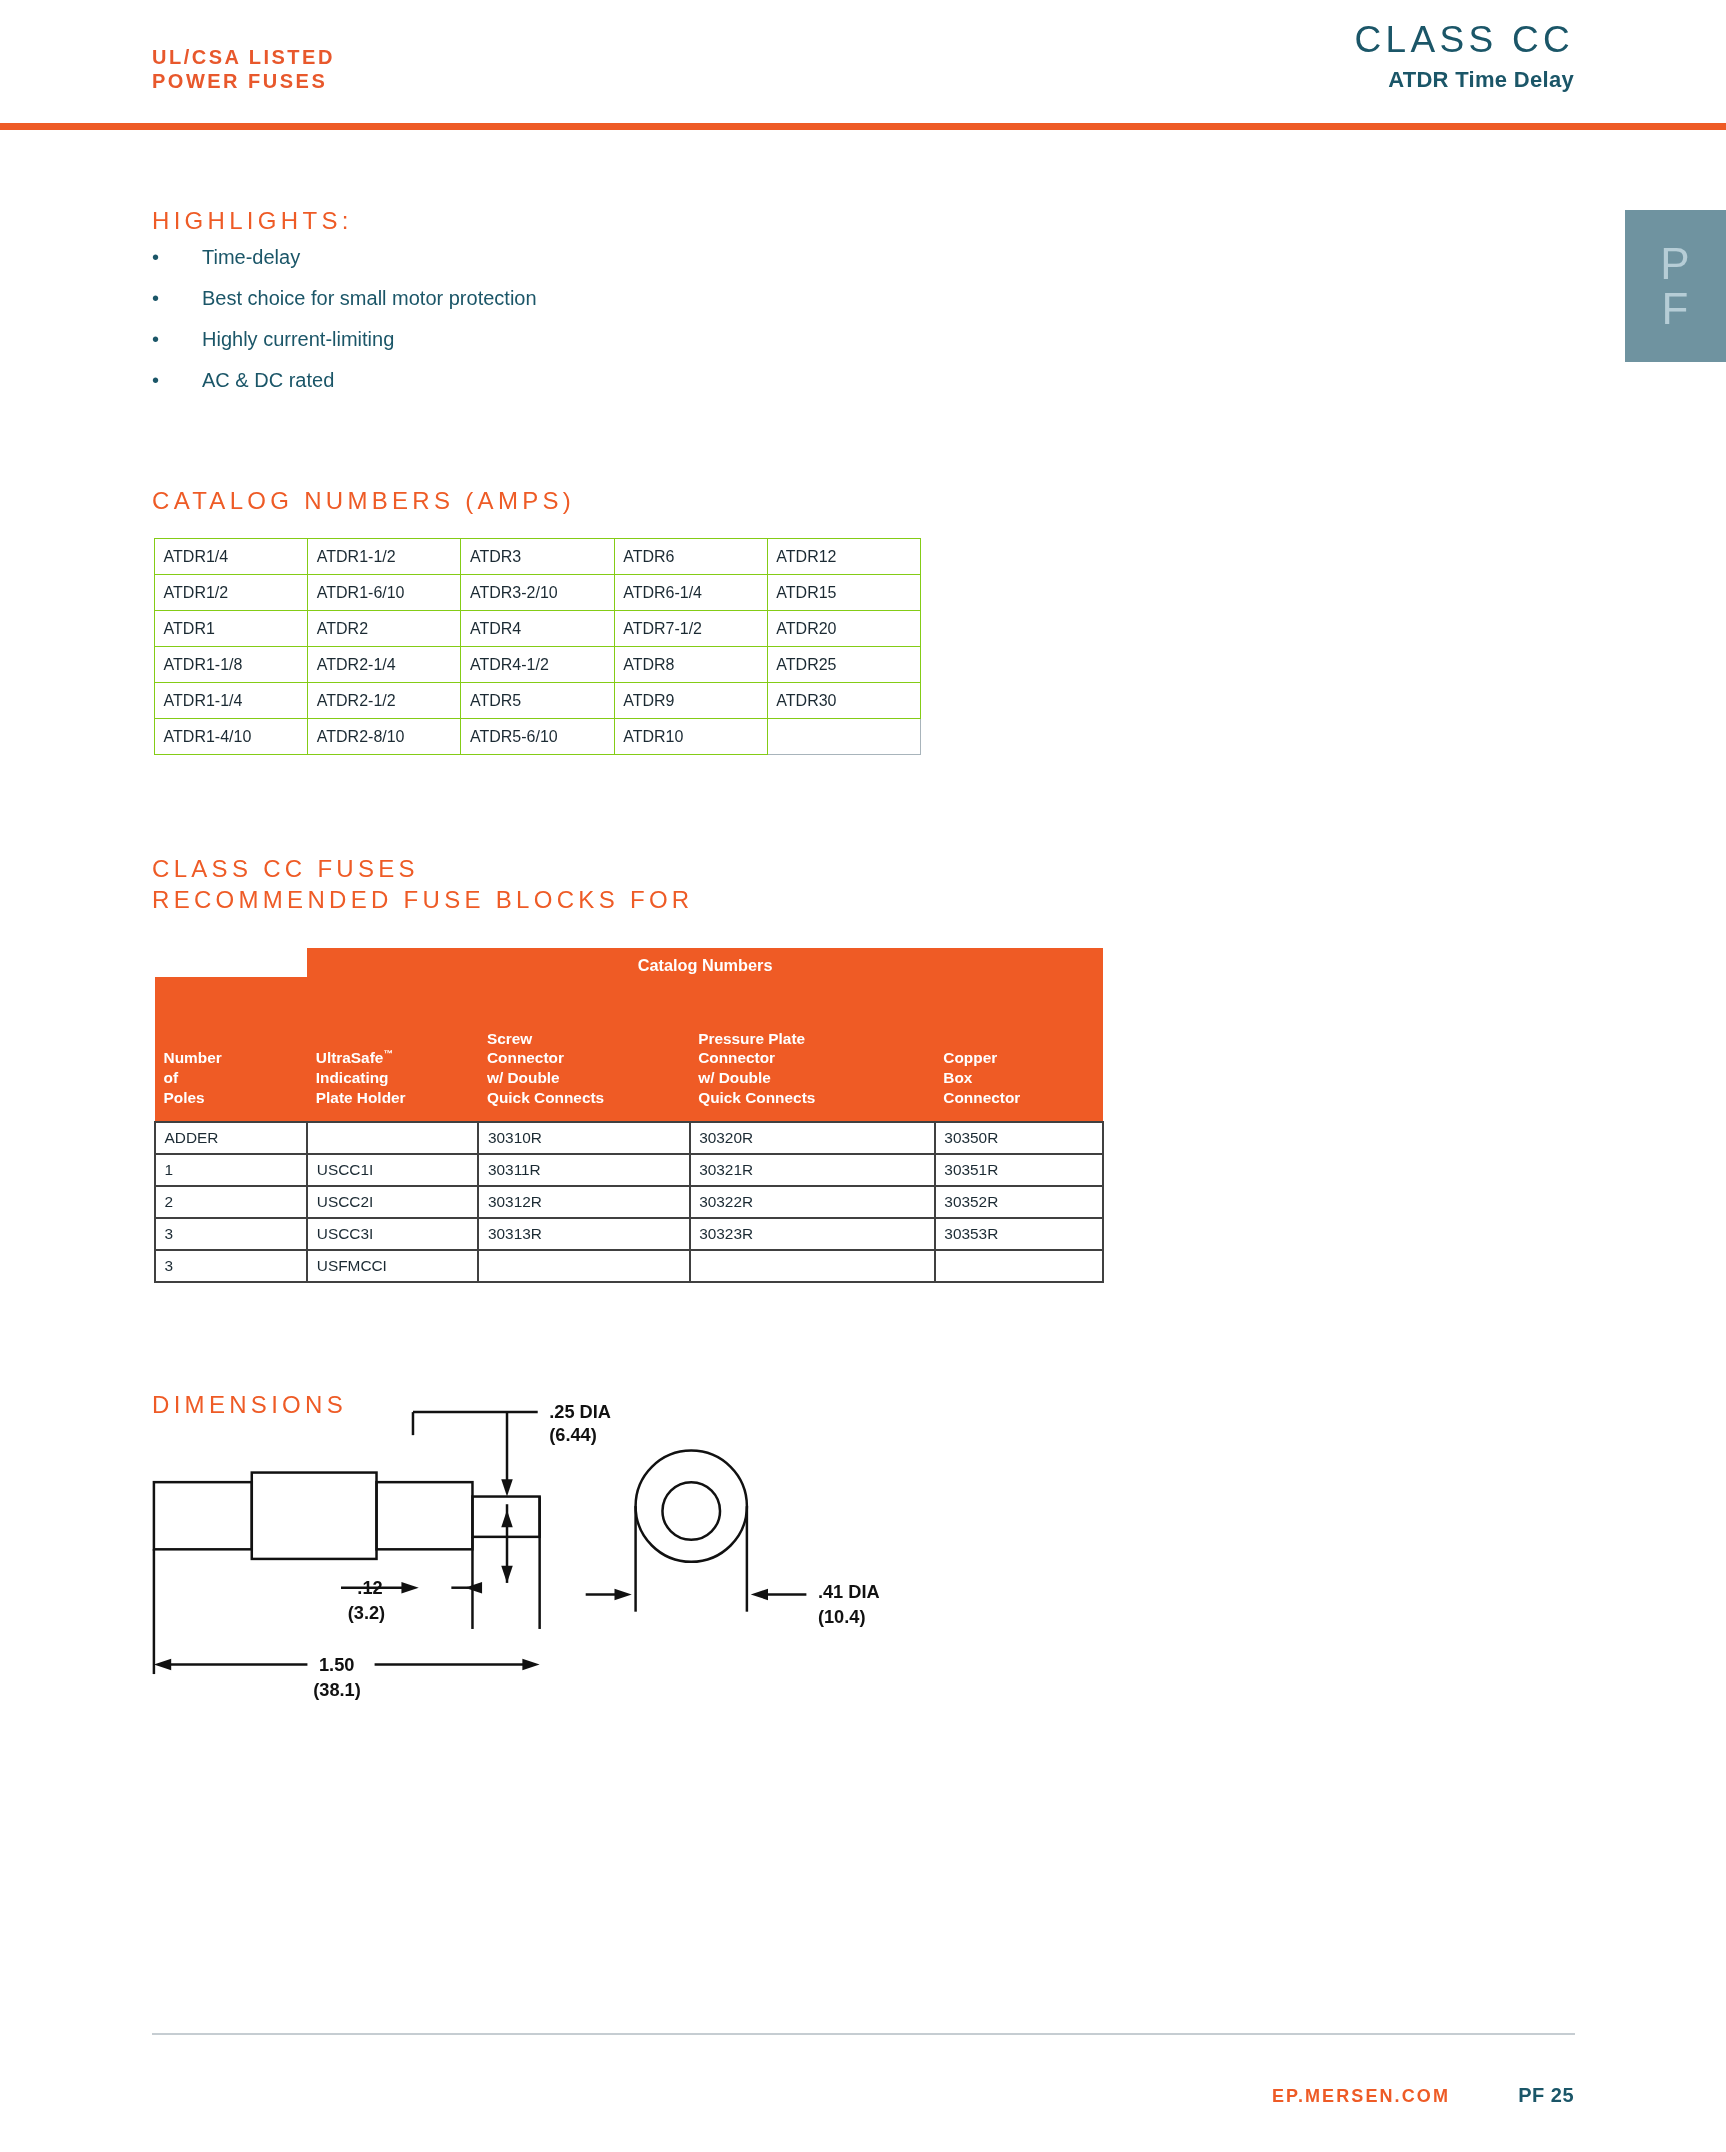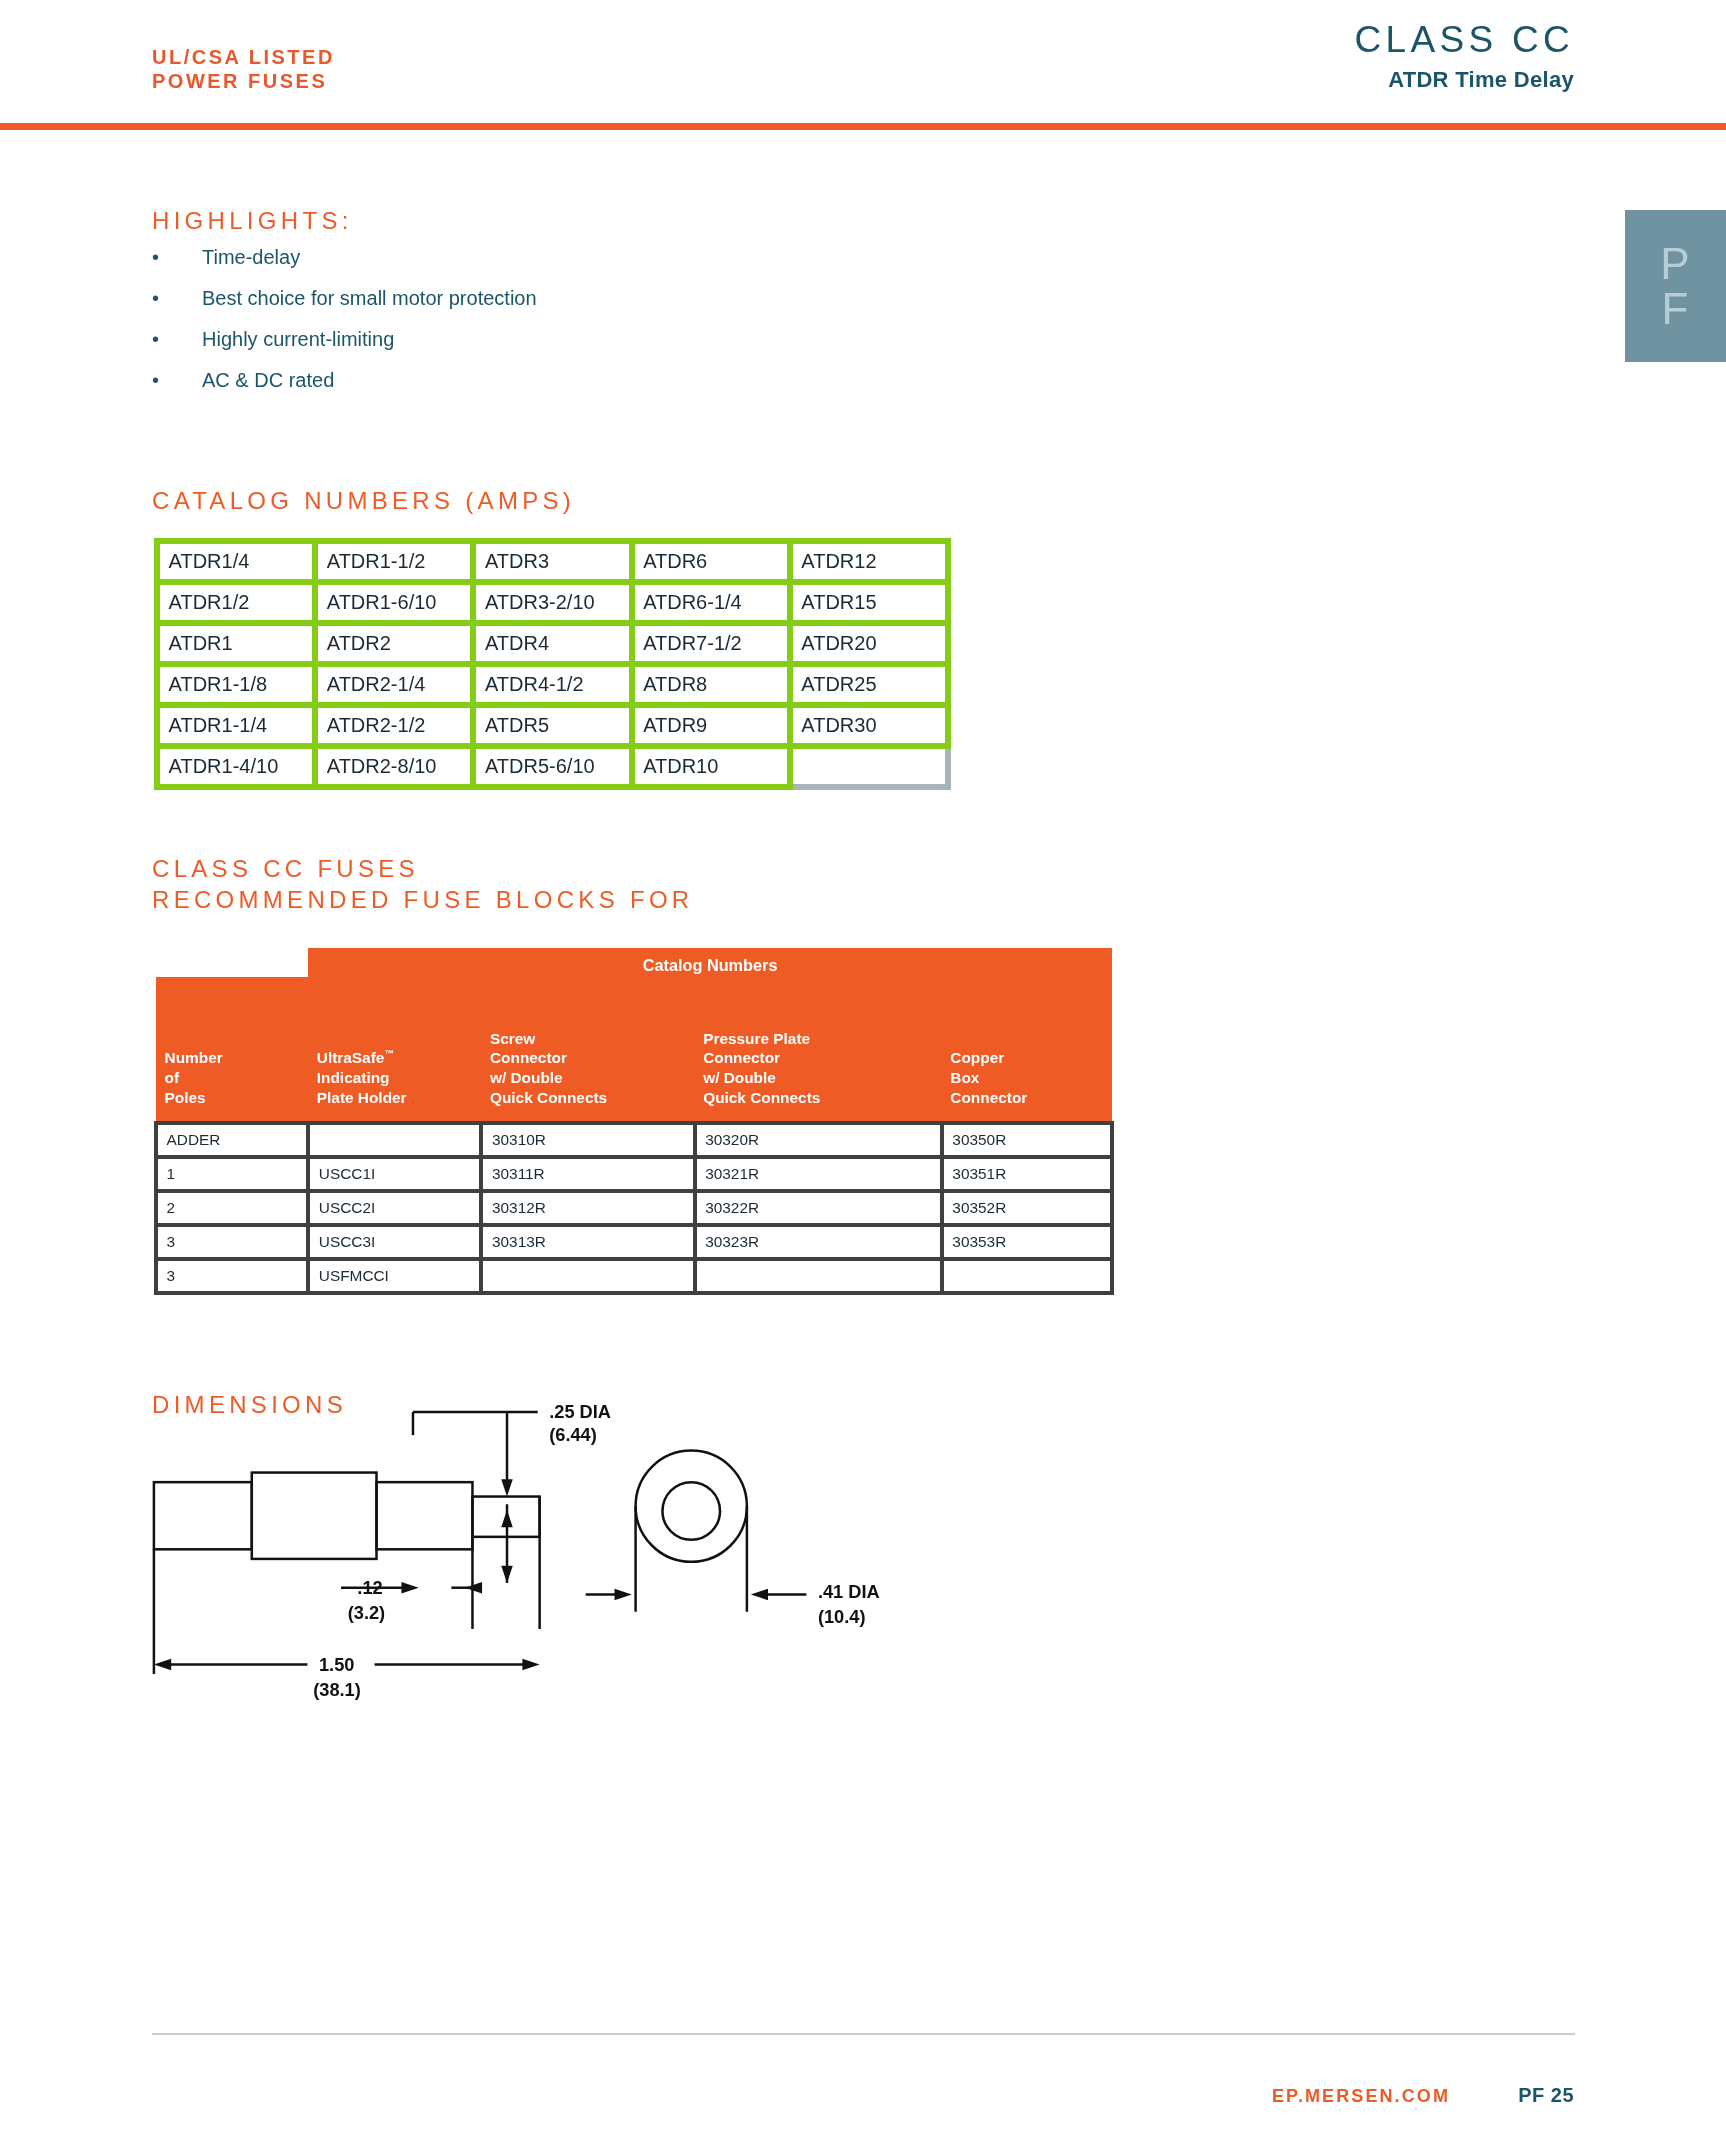--- a/index.html
+++ b/index.html
@@ -121,25 +121,25 @@
   
   #catalog-head { position: absolute; left: 152px; top: 477px; }
 
   .cat-table {
     position: absolute;
     left: 154px;
     top: 530px;
     border-collapse: collapse;
   }
   .cat-table td {
-    border: 6px solid #84cc16;
+    border: 1px solid #84cc16;
     width: 135px;
     height: 35px;
     padding: 0 8.6px;
-    font-size: 20px;
+    font-size: 16px;
     color: #1b2a33;
     vertical-align: middle;
     font-weight: 500;
   }
   .cat-table td.empty { border-color: #a8b4bb; }
 
   
   #blocks-head { position: absolute; left: 152px; top: 845px; }
 
   .blocks-table {
@@ -174,21 +174,21 @@
     font-weight: bold;
     text-align: left;
     border: none;
     line-height: 1.28;
     height: 125px;
     vertical-align: bottom;
     padding-bottom: 13.4px;
   }
   .blocks-table .col-hdr.first { }
   .blocks-table td.body {
-    border: 4px solid #404040;
+    border: 2px solid #404040;
     height: 30px;
     color: #1b2a33;
     vertical-align: middle;
     padding: 0 8.6px;
     font-weight: 500;
   }
   .w-poles { width: 120px; }
   .w-ultra { width: 152px; }
   .w-screw { width: 192px; }
   .w-press { width: 226px; }

